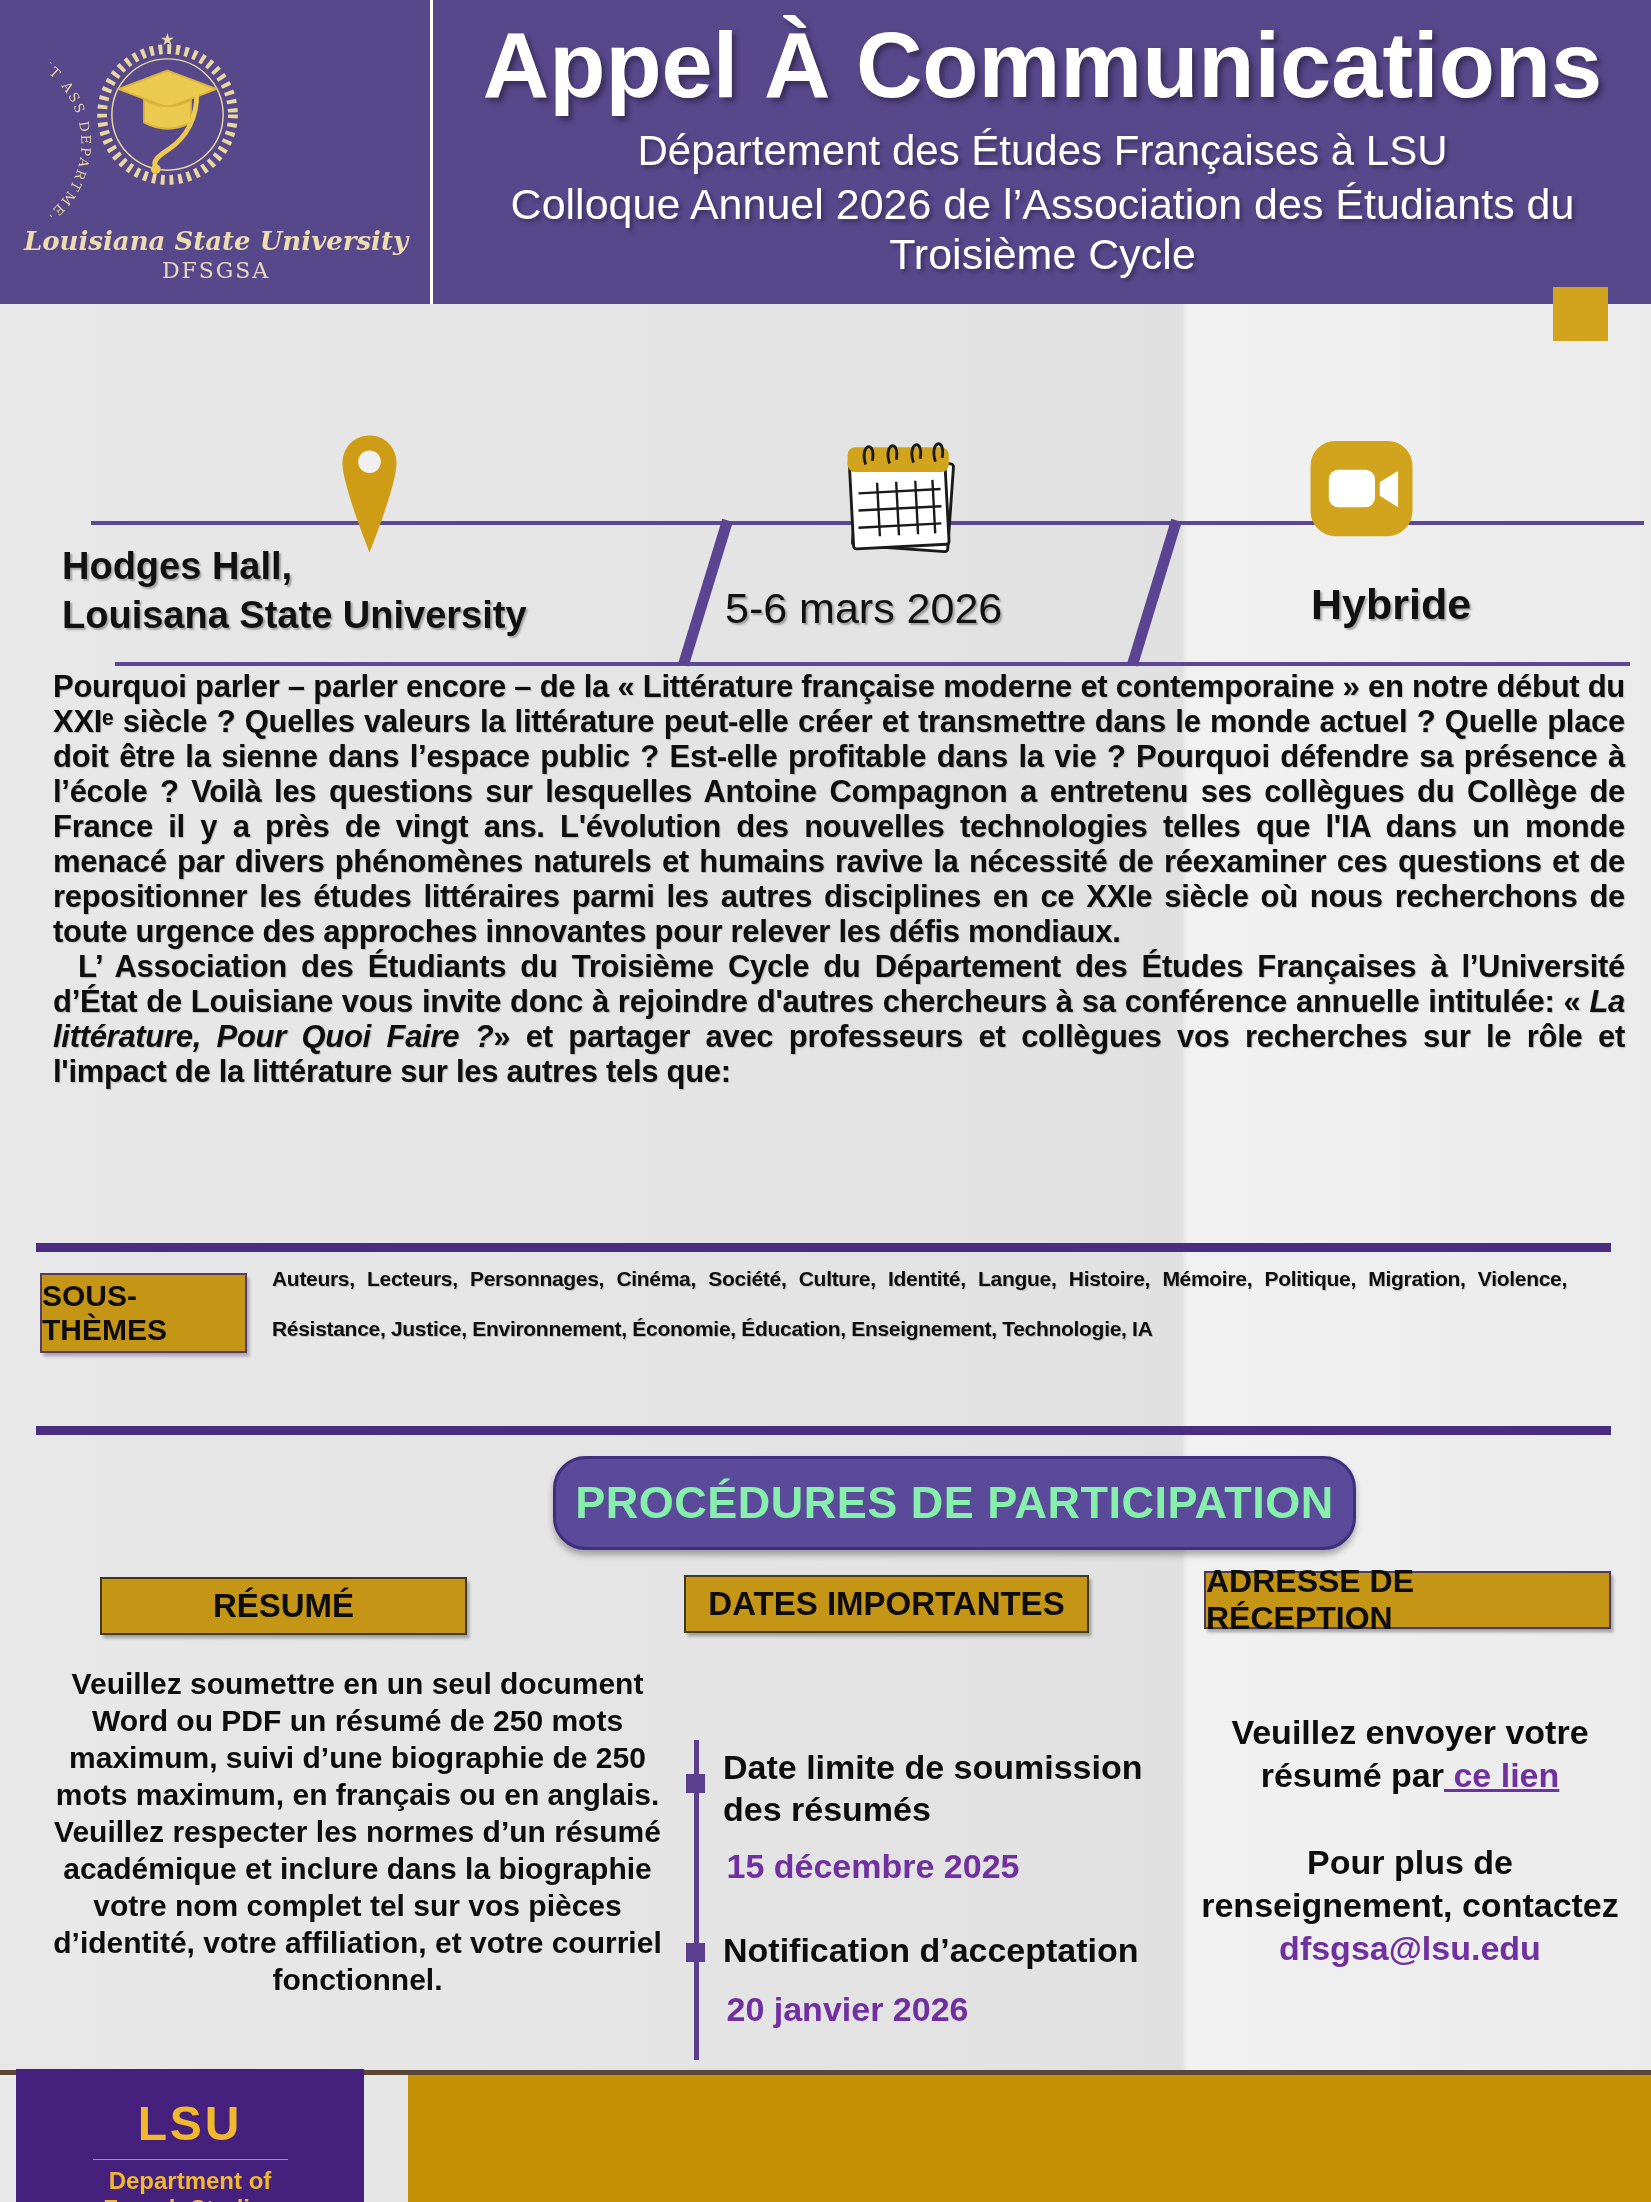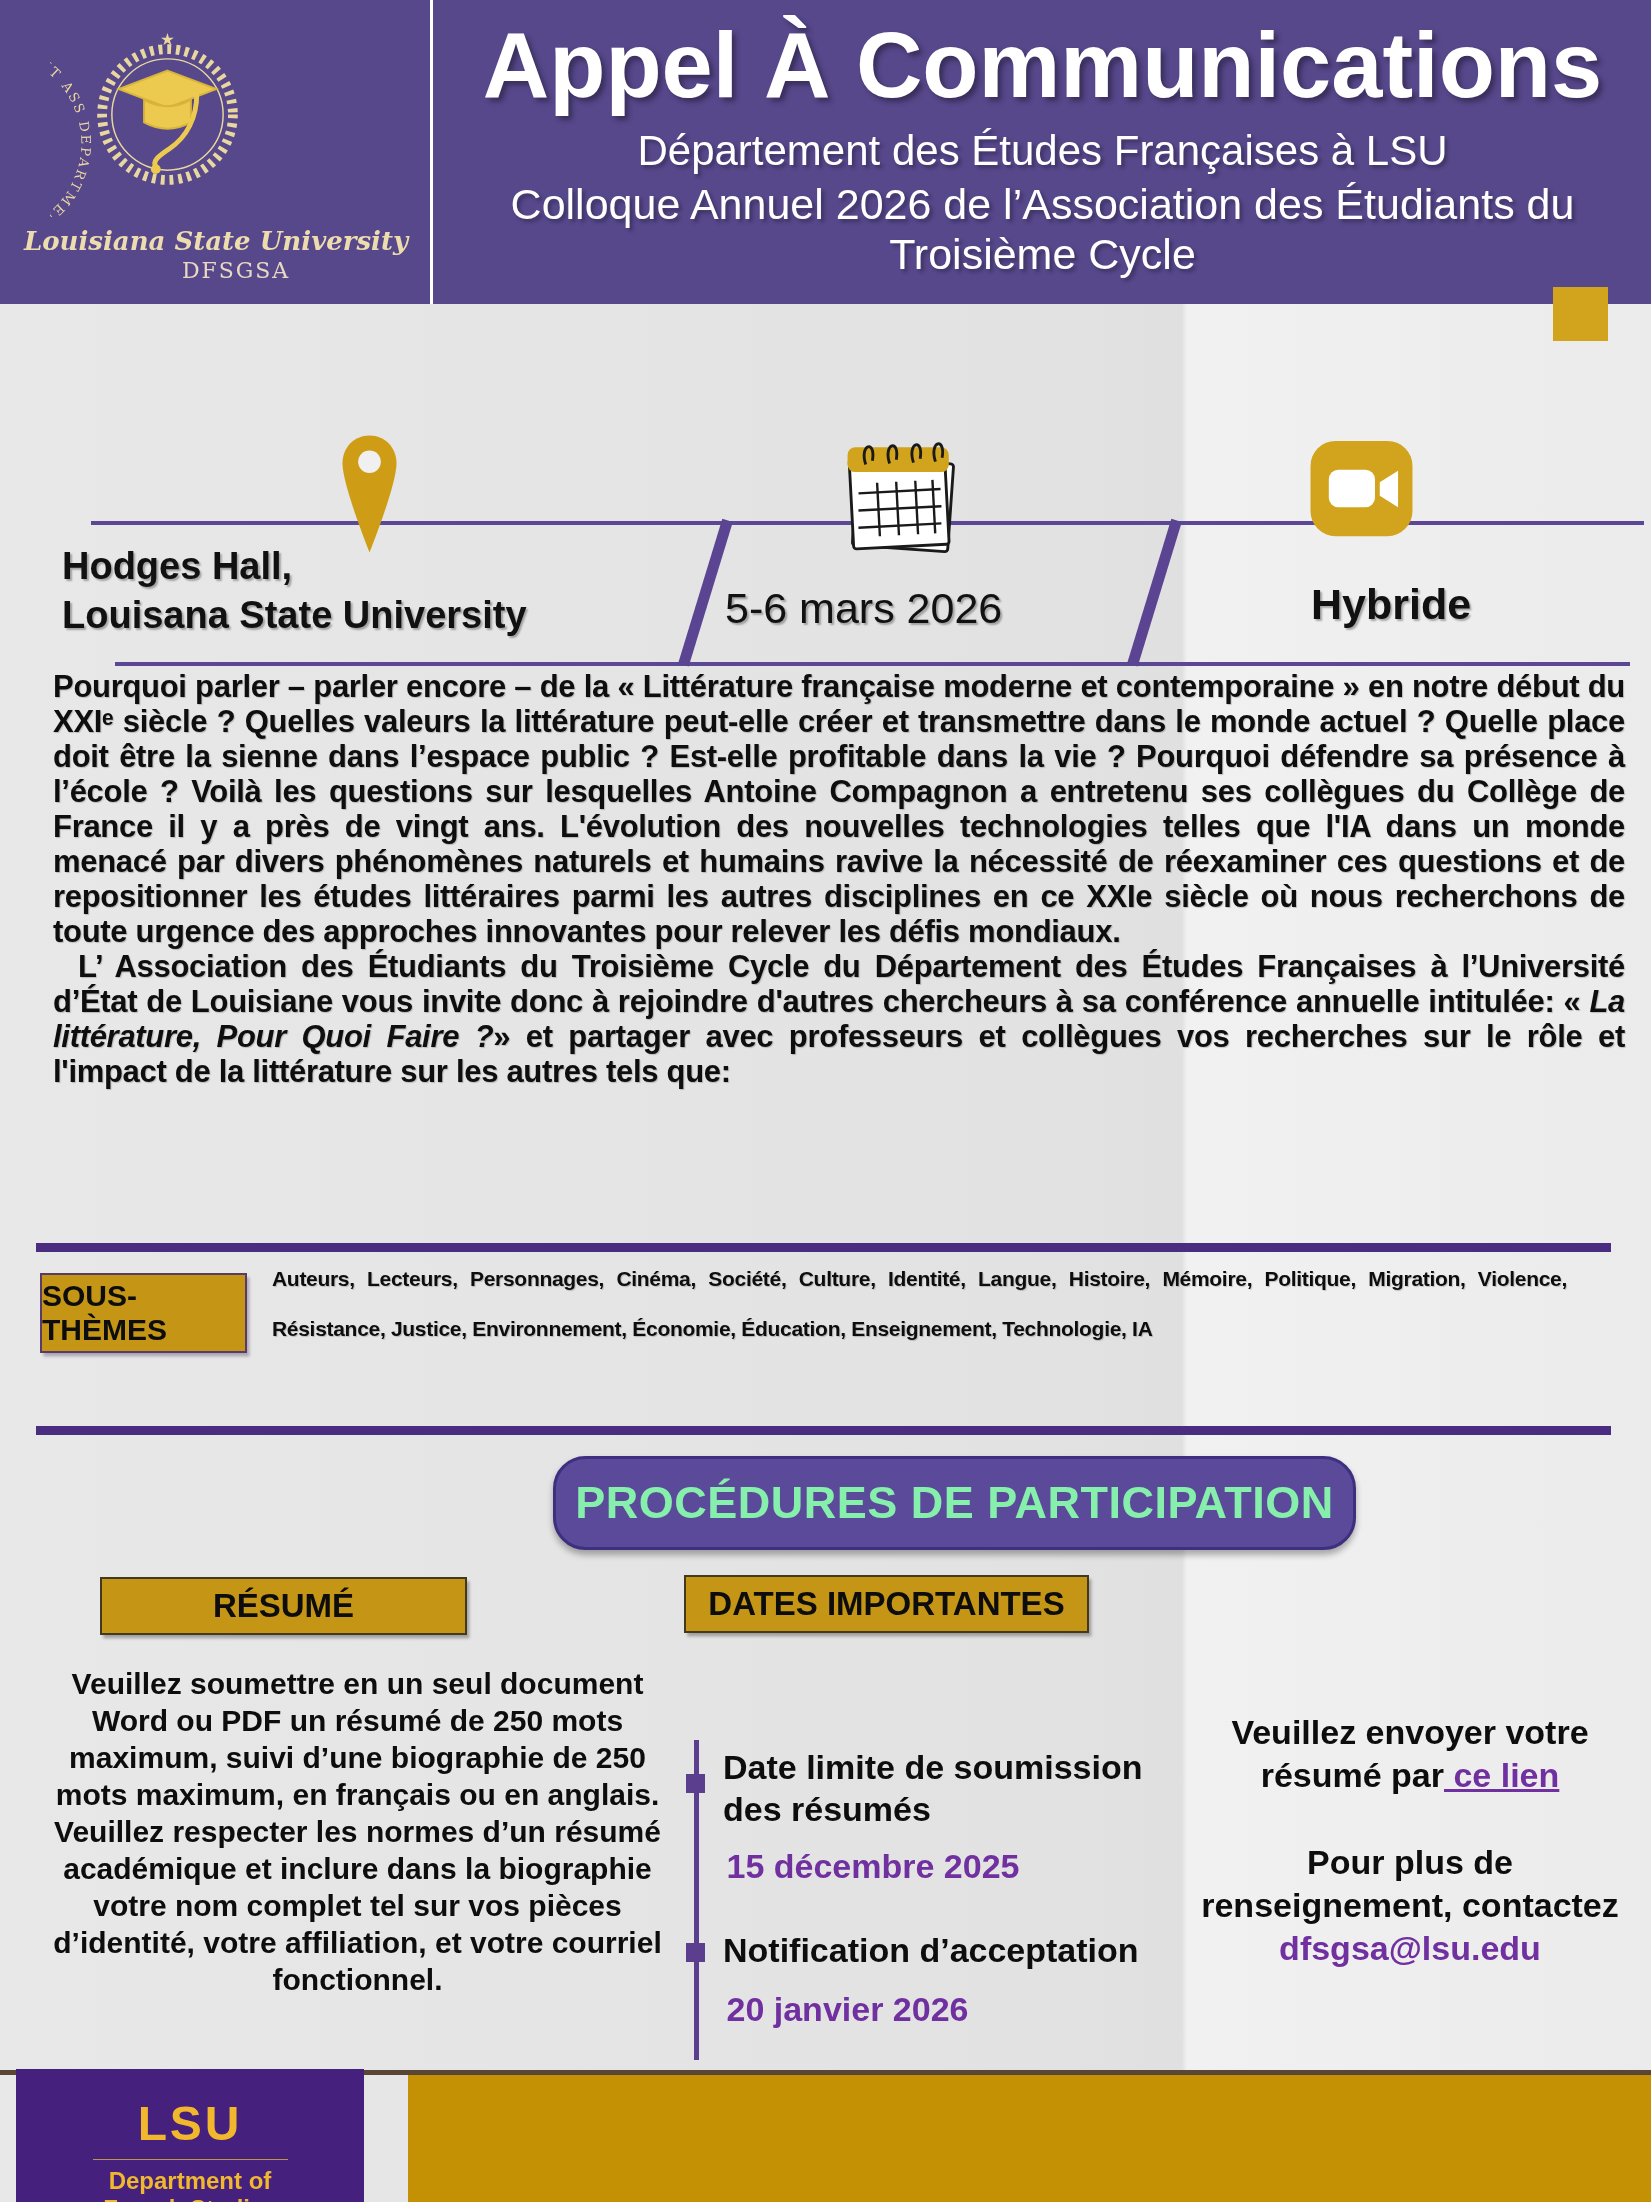--- a/index.html
+++ b/index.html
@@ -9,21 +9,21 @@
     background:linear-gradient(90deg,#e9e8e8 0px,#e3e2e3 1051px,#e1e0e1 1182px,#f2f1f1 1187px,#ecebeb 1652px);
   }
   
   .hdr { position:absolute; left:0; top:0; width:1652px; height:304px; background:#57478b; }
   .hdr-divider { position:absolute; left:430px; top:0; width:2.9px; height:304px; background:#ffffff; }
   .seal { position:absolute; left:50px; top:11.5px; }
   .seal-script { position:absolute; left:0; top:226px; width:432px; text-align:center;
     font-family:"DejaVu Serif", serif; font-style:italic; font-weight:700;
     font-size:26px; color:#ecdcae; }
   .seal-acronym { position:absolute; left:0; top:258px; width:432px; text-align:center;
-    font-family:"DejaVu Serif", serif; font-size:22px; letter-spacing:1.9px; color:#e8d9c2;padding-left:20px; }
+    font-family:"DejaVu Serif", serif; font-size:22px; letter-spacing:1.9px; color:#e8d9c2; }
   .hdr-right { position:absolute; left:433px; top:0; width:1219px; text-align:center; color:#fff; }
   .hdr-title { margin:0; padding-top:17px; font-size:92px; font-weight:700; line-height:1.05;
     text-shadow:3.8px 3.8px 4.8px rgba(0,0,0,0.35); }
   .hdr-sub1 { margin-top:13px; font-size:42px; font-weight:400; text-shadow:2.9px 2.9px 3.8px rgba(0,0,0,0.3); }
   .hdr-sub2 { margin:5.7px auto 0; width:1185px; font-size:43px; font-weight:400; line-height:1.16;
     text-shadow:2.9px 2.9px 3.8px rgba(0,0,0,0.3); }
   .gold-sq { position:absolute; left:1553px; top:287px; width:55px; height:54px; background:#d2a41d; z-index:6; }
   
   .theme { position:absolute; left:53px; top:323px; margin:0; font-size:71px; font-weight:700;
     letter-spacing:-1.9px; color:#0c0c0c; white-space:nowrap; text-shadow:1.9px 1.9px 1.9px rgba(0,0,0,0.25); }
@@ -206,20 +206,21 @@
   <div class="timeline">
     <div class="tl-line"></div>
     <div class="tl-sq tl-sq-1"></div>
     <div class="tl-label tl-label-1">Date limite de soumission des résumés</div>
     <div class="tl-date tl-date-1">15 décembre 2025</div>
     <div class="tl-sq tl-sq-2"></div>
     <div class="tl-label tl-label-2">Notification d’acceptation</div>
     <div class="tl-date tl-date-2">20 janvier 2026</div>
   </div>
 
+  <div class="col-head head-adresse">ADRESSE DE RÉCEPTION</div>
   <div class="adresse-body">
     <p><span>Veuillez envoyer votre résumé par</span><a class="lien"> ce lien </a></p>
     <p class="gap"><span>Pour plus de renseignement, contactez</span><a class="email">dfsgsa@lsu.edu</a></p>
   </div>
 
   <div class="f-topline"></div>
   <div class="f-purple">
     <div class="lsu-word">LSU</div>
     <div class="lsu-line"></div>
     <div class="lsu-dept">

